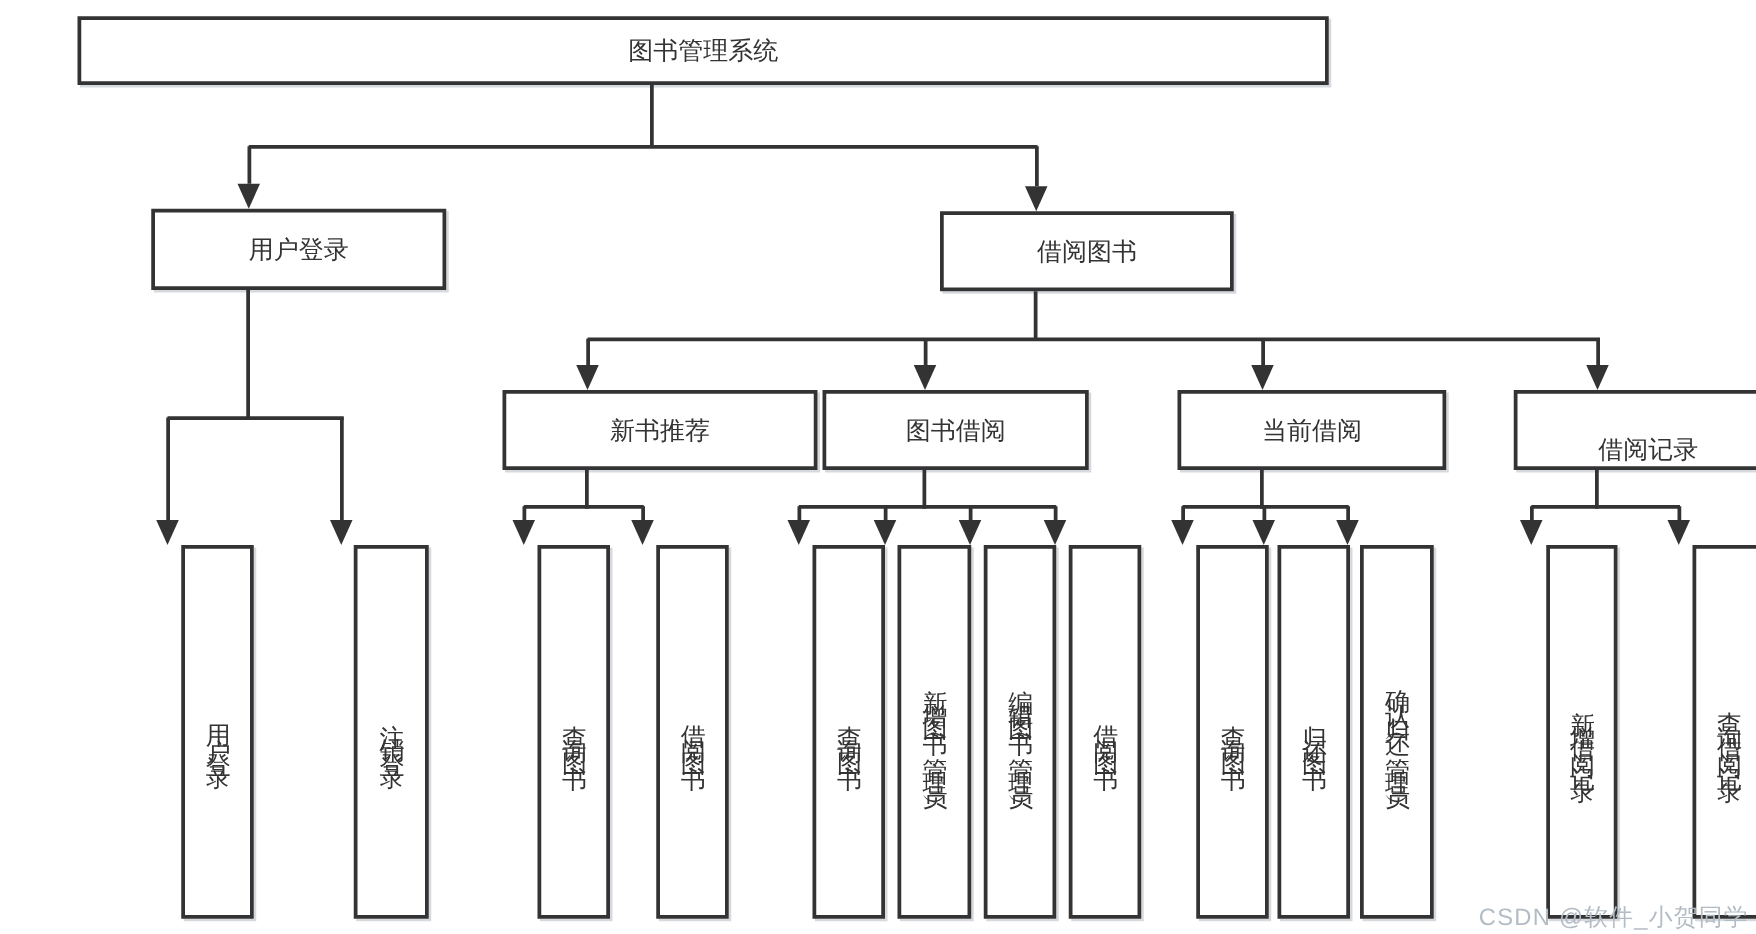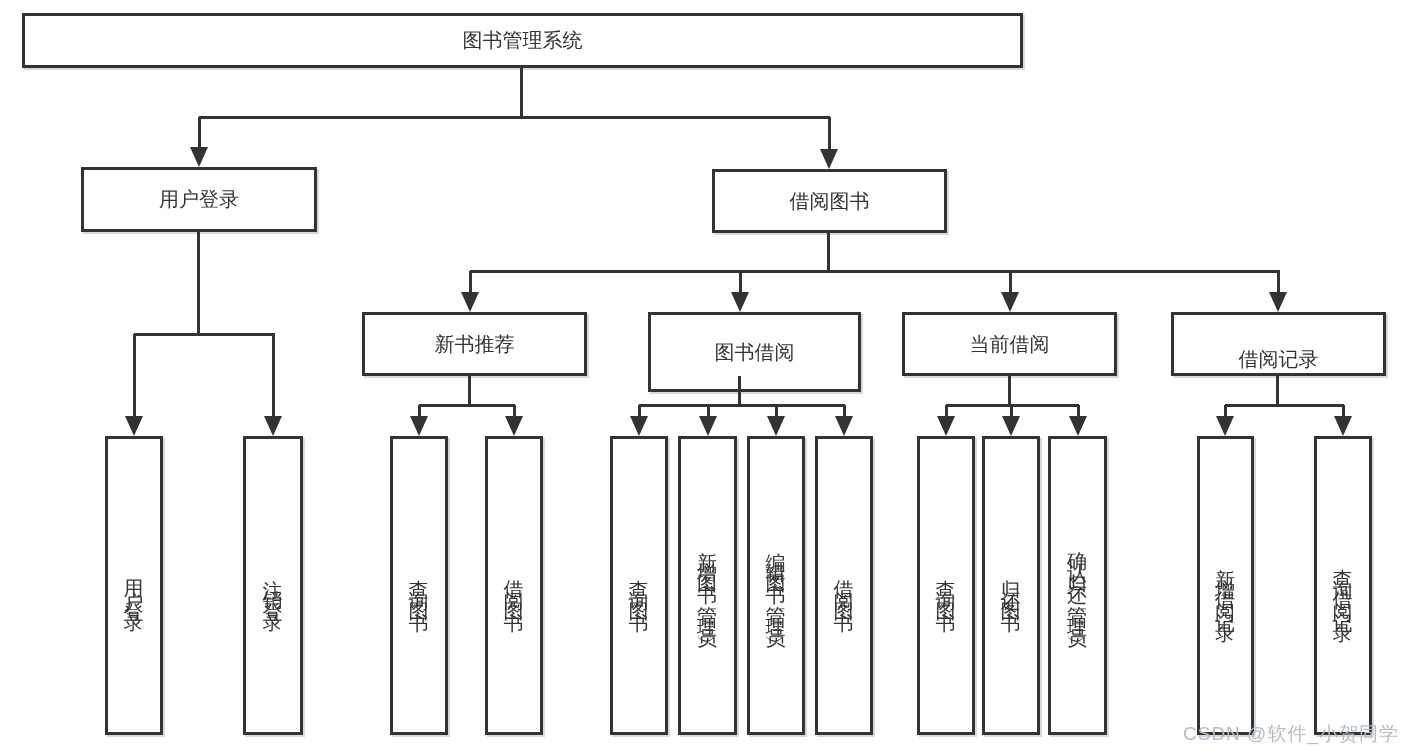--- a/index.html
+++ b/index.html
@@ -9,21 +9,21 @@
     --bg:#ffffff;
   }
   html,body{margin:0;padding:0;background:var(--bg);}
   body{font-family:"Liberation Sans","DejaVu Sans",sans-serif;}
   .canvas{
     position:relative;width:1405px;height:747px;background:var(--bg);overflow:hidden;
   }
   .box{
     position:absolute;box-sizing:border-box;border:3px solid var(--line);
     background:#fff;display:flex;align-items:center;justify-content:center;
-    color:var(--text);font-size:20px;box-shadow:2px 2px 0 #d6dade;
+    color:var(--text);font-size:20px;box-shadow:2px 2px 0 #d6dade;margin-left:40px;
   }
   .leaf{top:436px;height:299px;}
   .vtext{
     writing-mode:vertical-rl;text-orientation:mixed;
     letter-spacing:11px;line-height:1;font-size:20px;color:var(--text);
   }
   .vline{position:absolute;width:3px;background:var(--line);}
   .hline{position:absolute;height:3px;background:var(--line);}
   .arrow{position:absolute;width:18px;display:flex;flex-direction:column;align-items:center;}
   .arrow::before{content:"";flex:1 1 auto;width:3px;background:var(--line);}
@@ -47,25 +47,25 @@
   </div>
 
   <div class="box" style="left:81px;top:167px;width:236px;height:65px;">
     <span>用户登录</span>
   </div>
 
   <div class="box" style="left:712px;top:169px;width:235px;height:64px;">
     <span>借阅图书</span>
   </div>
 
-  <div class="box" style="left:362px;top:312px;width:225px;height:64px;">
+  <div class="box" style="left:362px;top:312px;width:252px;height:64px;">
     <span>新书推荐</span>
   </div>
 
-  <div class="box" style="left:648px;top:312px;width:213px;height:80px;">
+  <div class="box" style="left:618px;top:312px;width:213px;height:64px;">
     <span>图书借阅</span>
   </div>
 
   <div class="box" style="left:902px;top:312px;width:215px;height:64px;">
     <span>当前借阅</span>
   </div>
 
   <div class="box" style="left:1171px;top:312px;width:215px;height:64px;align-items:flex-end;">
     <span>借阅记录</span>
   </div>

